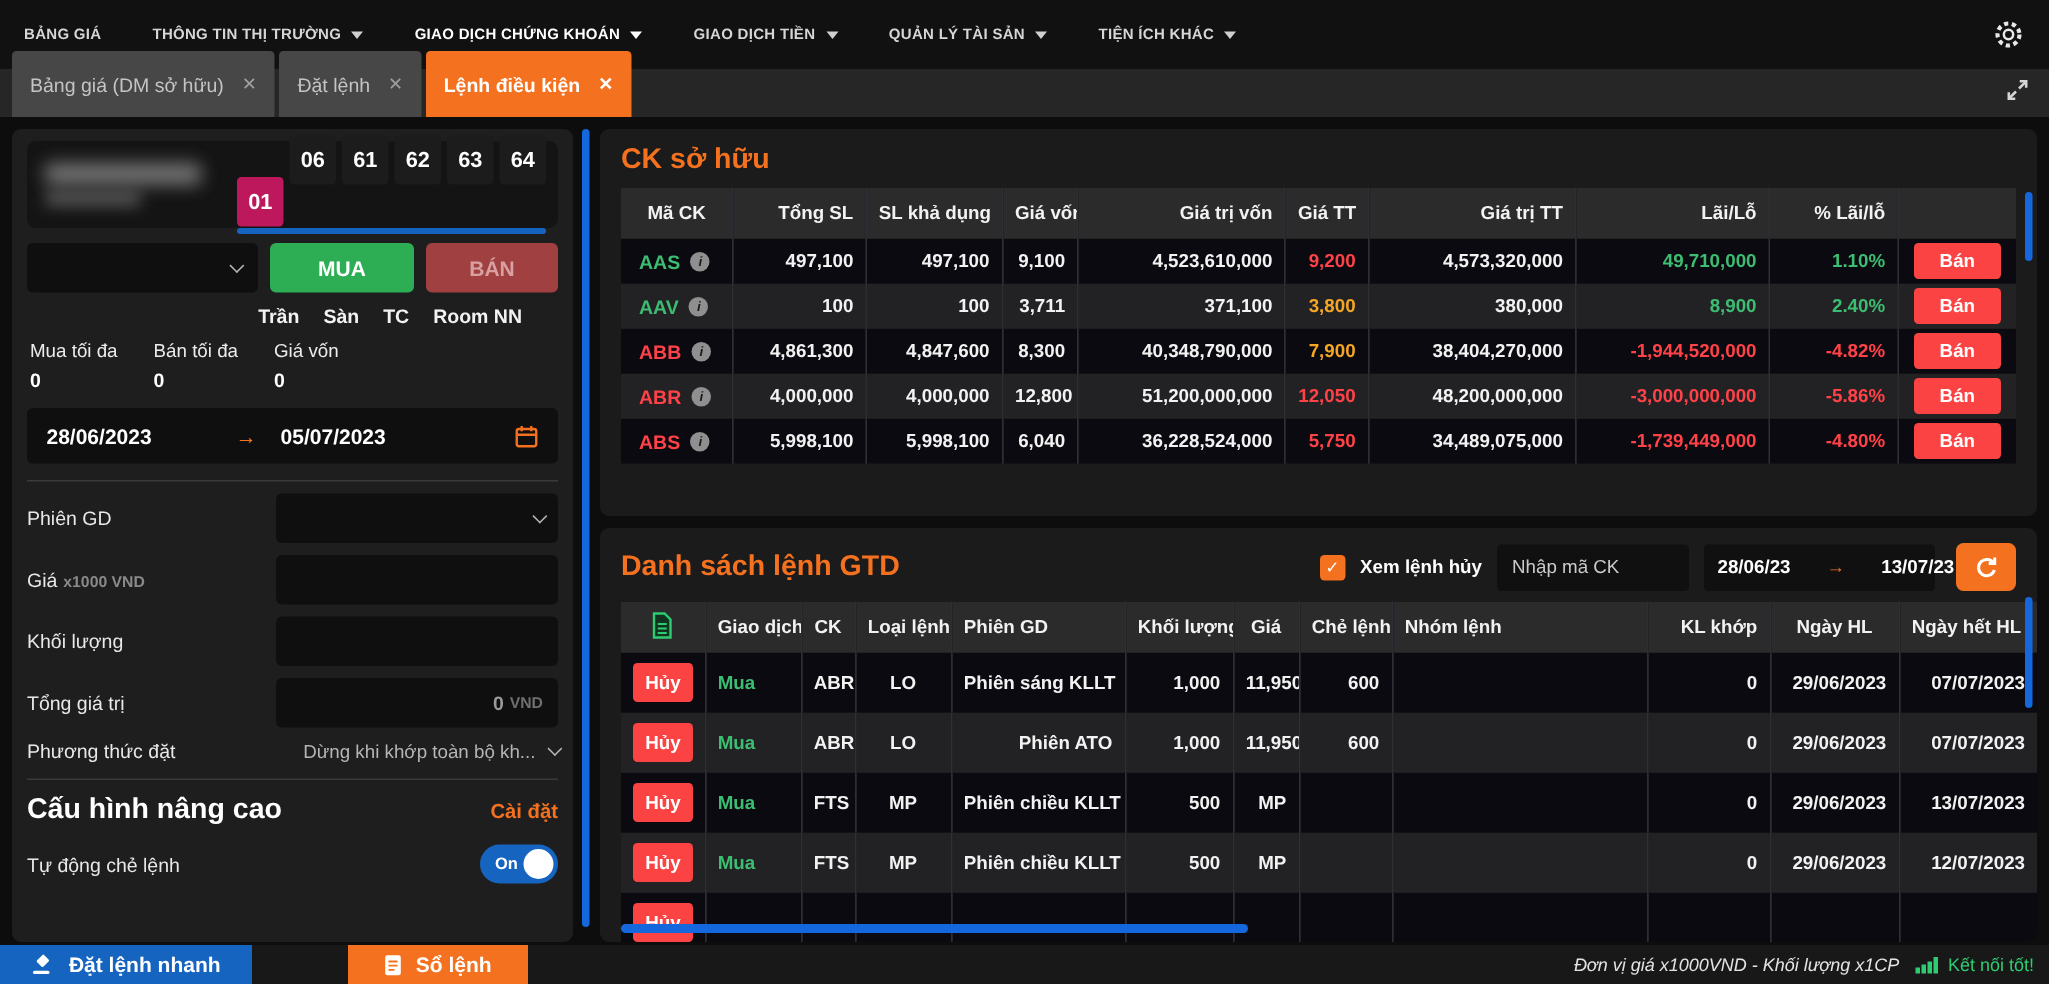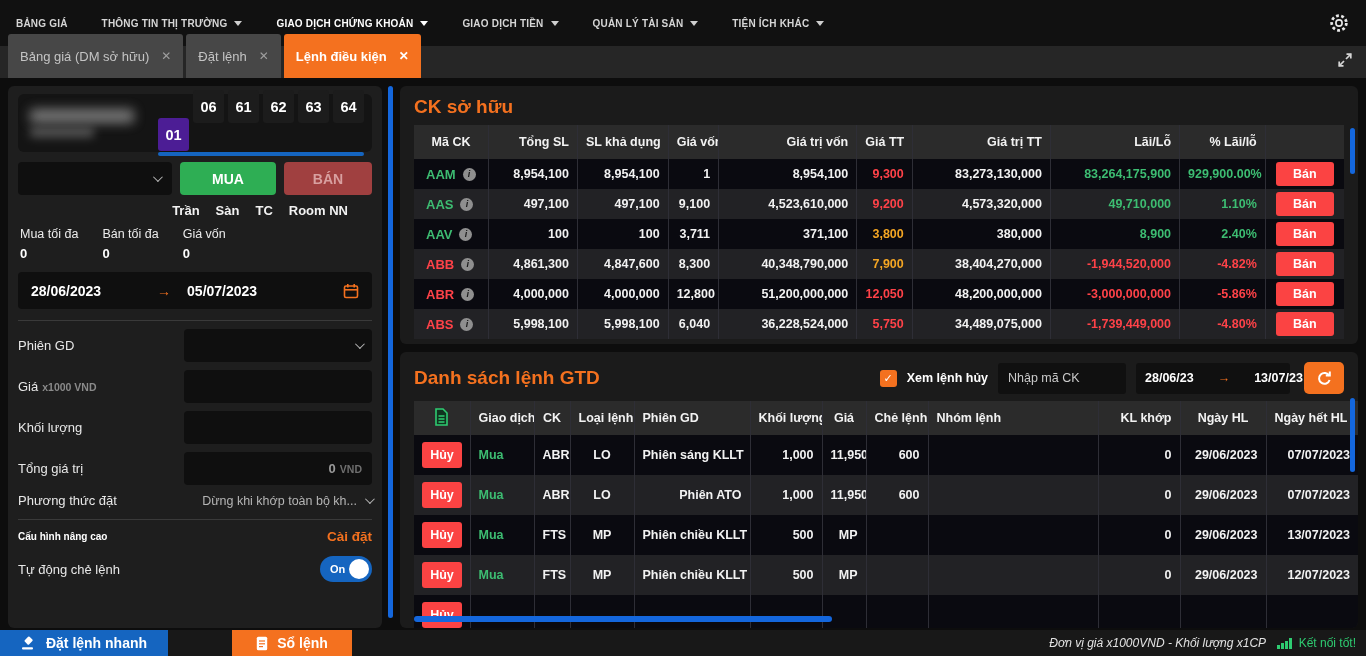--- a/index.html
+++ b/index.html
@@ -29,21 +29,21 @@
   
   .left-panel { position:absolute; left:8px; top:8px; width:374px; bottom:2px; background:#1e1e1e; border-radius:6px; padding:8px 10px; overflow:hidden; }
   .left-scrollbar { position:absolute; left:388px; top:8px; bottom:12px; width:5px; background:#1467dd; border-radius:3px; }
 
   .acct-card { background:#141414; border-radius:6px; height:58px; display:flex; align-items:center; padding:6px 8px; }
   .blur-wrap { width:116px; margin-left:4px; }
   .blur-line1 { width:104px; height:14px; background:#9a9a9a; border-radius:3px; filter:blur(6px); opacity:.75; }
   .blur-line2 { width:64px; height:9px; background:#8a8a8a; border-radius:3px; filter:blur(5px); opacity:.6; margin-top:5px; }
   .subtabs { display:flex; gap:4px; margin-left:auto; position:relative; padding-bottom:5px; }
   .chip { width:31px; height:33px; background:#1c1c1c; color:#fff; font-weight:bold; font-size:14.5px; display:flex; align-items:center; justify-content:center; border-radius:3px; cursor:pointer; }
-  .chip.active { background:#4c1d95;margin-top:28px; }
+  .chip.active { background:#be185d;margin-top:28px; }
   .sub-underline { position:absolute; left:0; right:0; bottom:0; height:4px; background:#1565c0; border-radius:2px; }
 
   .trade-row { display:flex; gap:8px; margin-top:10px; height:33px; }
   .sym-select { flex:1; background:#0f0f0f; border:none; border-radius:4px; display:flex; align-items:center; justify-content:flex-end; padding:0 12px; cursor:pointer; }
   .chev { width:7px; height:7px; border-right:1.8px solid #b5b5b5; border-bottom:1.8px solid #b5b5b5; transform:rotate(45deg) translateY(-2px); }
   .btn-mua { width:96px; background:#2eae54; color:#fff; font-weight:bold; font-size:14px; border:none; border-radius:4px; }
   .btn-ban { width:88px; background:#a04040; color:#d8a0a0; font-weight:bold; font-size:14px; border:none; border-radius:4px; }
 
   .band-row { display:flex; gap:16px; justify-content:flex-end; padding-right:24px; margin-top:8px; font-size:13px; font-weight:bold; color:#f2f2f2; }
   .stats-row { display:flex; gap:24px; margin-top:9px; padding-left:2px; }
@@ -65,21 +65,21 @@
   .fieldrow { display:flex; align-items:center; justify-content:space-between; margin-top:8px; }
   .unit { font-size:10.5px; font-weight:bold; color:#8a8a8a; margin-left:4px; }
   .ctl { width:188px; height:33px; background:#0f0f0f; border:none; border-radius:4px; color:#fff; font-size:13px; padding:0 10px; }
   .ctl-select { display:flex; align-items:center; justify-content:flex-end; cursor:pointer; }
   .ctl-disabled { display:flex; align-items:center; justify-content:flex-end; gap:4px; }
   .dis-val { color:#9a9a9a; font-weight:bold; font-size:13px; }
   .dis-unit { color:#6f6f6f; font-weight:bold; font-size:10.5px;text-align:right; }
   .method-ctl { width:200px; display:flex; align-items:center; justify-content:flex-end; gap:8px; color:#b5b5b5; font-size:12.5px; cursor:pointer; }
 
   .adv-row { display:flex; justify-content:space-between; align-items:center; margin-top:9px; }
-  .adv-lbl { font-size:10px; font-weight:bold; color:#fff; }
+  .adv-lbl { font-size:19px; font-weight:bold; color:#fff; }
   .settings-link { color:#f4711f; font-weight:bold; font-size:13.5px; cursor:pointer; }
   .split-row { display:flex; justify-content:space-between; align-items:center; margin-top:12px; }
   .toggle { width:52px; height:26px; background:#1565c0; border-radius:13px; position:relative; display:flex; align-items:center; padding-left:10px; color:#fff; font-size:11px; font-weight:bold; cursor:pointer; }
   .toggle::after { content:""; position:absolute; right:3px; top:3px; width:20px; height:20px; background:#fff; border-radius:50%; }
 
   
   .right-col { position:absolute; left:400px; right:8px; top:8px; bottom:2px; }
   .card { position:absolute; left:0; right:0; background:#1b1b1b; border-radius:6px; padding:10px 14px; overflow:hidden; }
   .holdings-card { top:0; height:258px; }
   .gtd-card { top:266px; bottom:0; }
@@ -341,37 +341,20 @@
             <th class="num">Giá vốn</th>
             <th class="num">Giá trị vốn</th>
             <th class="num">Giá TT</th>
             <th class="num">Giá trị TT</th>
             <th class="num">Lãi/Lỗ</th>
             <th class="num">% Lãi/lỗ</th>
             <th></th>
           </tr>
         </thead>
         <tbody>
-          <tr>
-            <td>
-                <span class="sym-cell">
-                  <span class="sym-code" data-state="up">AAM</span>
-                  <span class="info-i"></span>
-                </span>
-              </td>
-            <td class="num">8,954,100</td>
-            <td class="num">8,954,100</td>
-            <td class="num">1</td>
-            <td class="num">8,954,100</td>
-            <td class="num" data-state="down">9,300</td>
-            <td class="num">83,273,130,000</td>
-            <td class="num" data-state="up">83,264,175,900</td>
-            <td class="num" data-state="up">929,900.00%</td>
-            <td class="sell-td"><button class="btn-sell">Bán</button></td>
-          </tr>
           <tr>
             <td>
                 <span class="sym-cell">
                   <span class="sym-code" data-state="up">AAS</span>
                   <span class="info-i"></span>
                 </span>
               </td>
             <td class="num">497,100</td>
             <td class="num">497,100</td>
             <td class="num">9,100</td>

